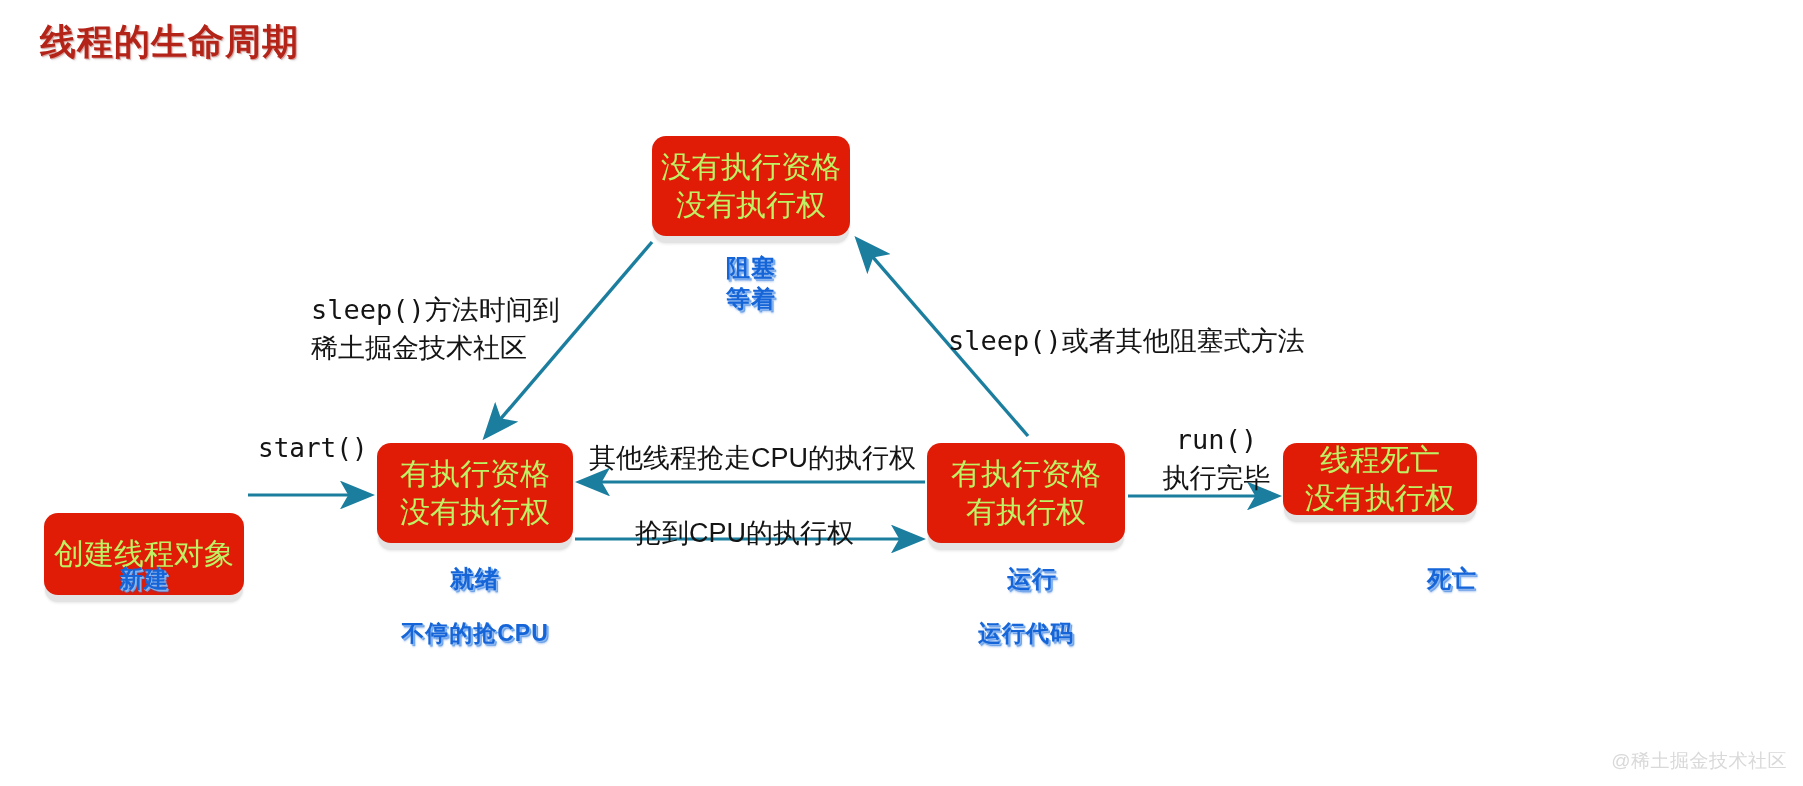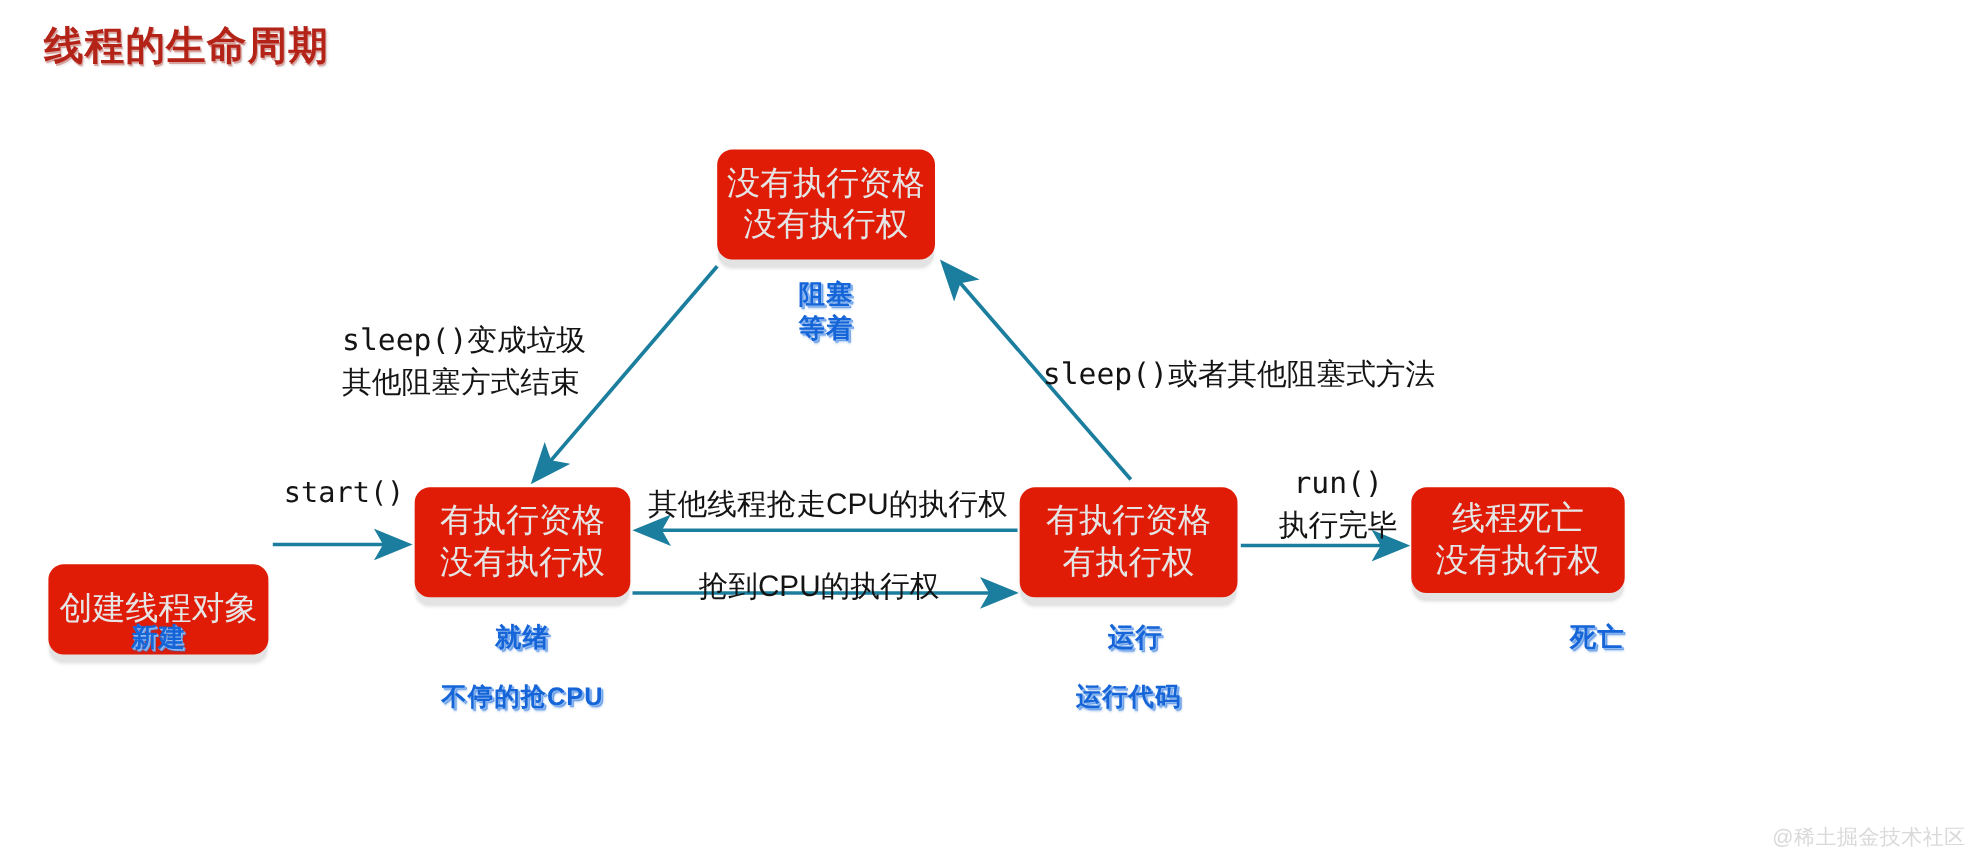--- a/index.html
+++ b/index.html
@@ -43,35 +43,35 @@
   
   .state-box {
     position: absolute;
     background: #e01b06;
     border-radius: 14px;
     box-shadow: 0 8px 0 -1px #e3e3e3, 0 9px 3px -1px rgba(0,0,0,0.10);
     display: flex;
     flex-direction: column;
     align-items: center;
     justify-content: center;
-    color: #e5e5e5;
+    color: #bef264;
     font-size: 30px;
     font-weight: 400;
     line-height: 1.28;
     text-align: center;
     z-index: 3;
     box-sizing: border-box;
   }
   .state-box .bl { display: block; white-space: nowrap; }
 
   #box-new      { left: 44px;   top: 513px; width: 200px; height: 82px; }
   #box-blocked  { left: 652px;  top: 136px; width: 198px; height: 100px; }
   #box-ready    { left: 377px;  top: 443px; width: 196px; height: 100px; }
   #box-running  { left: 927px;  top: 443px; width: 198px; height: 100px; }
-  #box-dead     { left: 1283px; top: 443px; width: 194px; height: 96px; }
+  #box-dead     { left: 1283px; top: 443px; width: 194px; height: 72px; }
 
   
   .blue-label {
     position: absolute;
     color: #1565d8;
     font-weight: 700;
     font-size: 24px;
     white-space: nowrap;
     text-align: center;
     z-index: 3;
@@ -183,22 +183,22 @@
   <div class="blue-label" id="lbl-dead">死亡</div>
 
   <div class="blue-label two-line" id="lbl-blocked">
     <div>阻塞</div>
     <div>等着</div>
   </div>
 
   <div class="edge-label mono" id="edge-start">start()</div>
 
   <div class="edge-label mono" id="edge-sleep-left">
-    <div>sleep()变成垃圾</div>
-    <div>其他阻塞方式结束</div>
+    <div>sleep()方法时间到</div>
+    <div>稀土掘金技术社区</div>
   </div>
 
   <div class="edge-label mono" id="edge-sleep-right">sleep()或者其他阻塞式方法</div>
 
   <div class="edge-label" id="edge-preempt">其他线程抢走CPU的执行权</div>
 
   <div class="edge-label" id="edge-grab">抢到CPU的执行权</div>
 
   <div class="edge-label mono ctr" id="edge-run">
     <div>run()</div>

